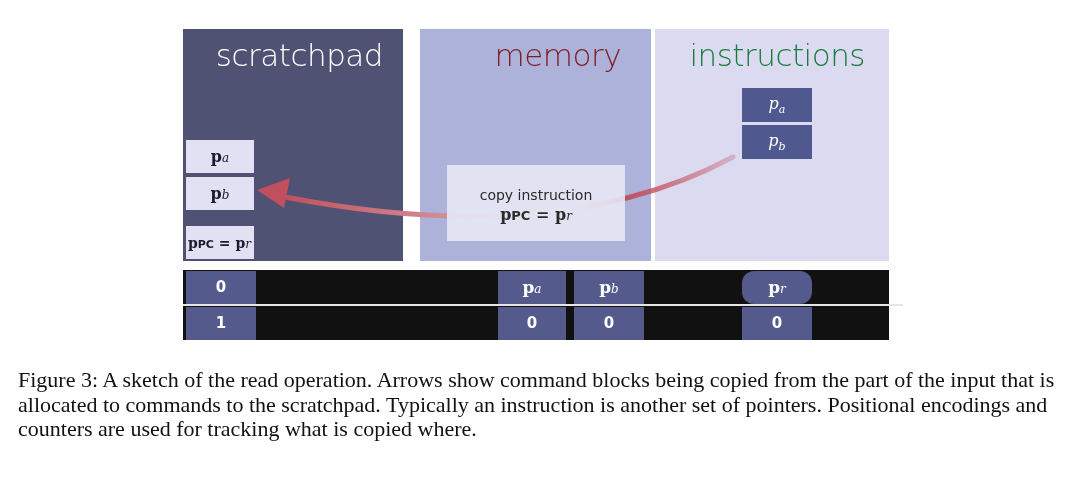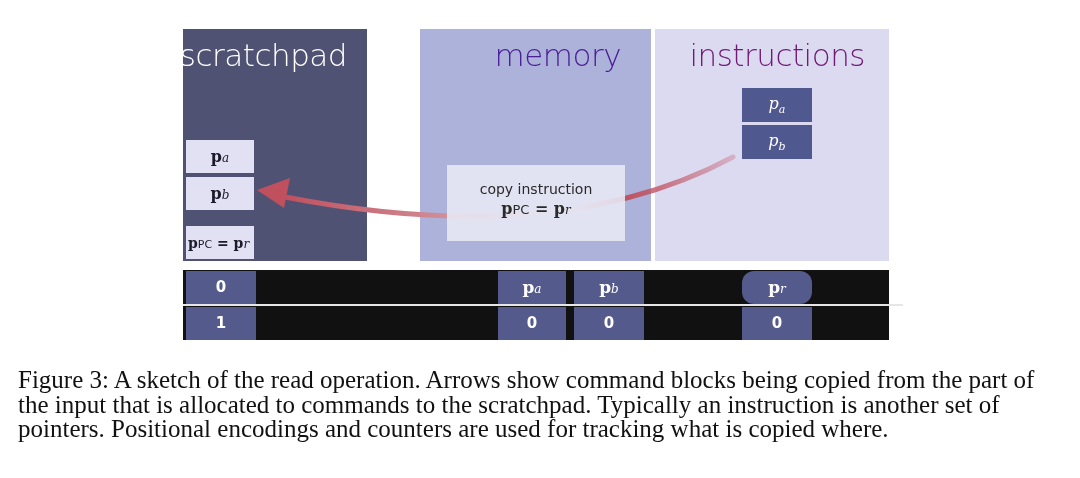--- a/index.html
+++ b/index.html
@@ -1,40 +1,40 @@
 <!DOCTYPE html>
 <html><head>
 <meta charset="utf-8">
 <style>
   html, body { margin: 0; padding: 0; background: #ffffff; }
   body { width: 1080px; height: 478px; position: relative; overflow: hidden; }
   .panel { position: absolute; top: 29px; height: 232px; }
-  #scratch { left: 183px; width: 184px; background: #505274; }
+  #scratch { left: 183px; width: 220px; background: #505274; }
   #memory { left: 420px; width: 231px; background: #adb2db; }
   #instr { left: 655px; width: 234px; background: #dcdaf1; }
   .ptitle { position: absolute; top: 8px; right: 16px; font-family: "DejaVu Sans", sans-serif; font-size: 31px; font-weight: 300; letter-spacing: -0.5px; }
   #scratch .ptitle { color: #ffffff; right: 20px; }
-  #memory .ptitle { color: #4c1d95; right: 30px; }
-  #instr .ptitle { color: #701a75; right: 24px; }
+  #memory .ptitle { color: #7f1d1d; right: 30px; }
+  #instr .ptitle { color: #15803d; right: 24px; }
   .sbox { position: absolute; left: 3px; width: 68px; background: #e2e0f3; color: #1a1a2a; text-align: center; font-family: "DejaVu Serif", serif; font-weight: bold; font-size: 16px; }
   .sbox i, .math i { font-weight: normal; font-style: italic; font-size: 12px; }
   .ibox { position: absolute; left: 87px; width: 70px; height: 34px; background: #505890; color: #ffffff; text-align: center; font-family: "DejaVu Serif", serif; font-style: italic; font-size: 16px; line-height: 32px; }
   .ibox sub { font-size: 11px; }
   #copybox { position: absolute; left: 447px; top: 165px; width: 178px; height: 76px; background: #e7e7f4; text-align: center; color: #2a2a2a; }
-  .cline1 { font-family: "DejaVu Sans", sans-serif; font-size: 14px; margin-top: 16px; }
+  .cline1 { font-family: "DejaVu Sans", sans-serif; font-size: 14px; margin-top: 22px; }
   .cline2 { font-family: "DejaVu Serif", serif; font-size: 16px; font-weight: bold; margin-top: 2px; }
   .cline3 { font-family: "DejaVu Sans", sans-serif; font-size: 14px; margin-top: 1px; }
-  .small-sans { font-family: "DejaVu Sans", sans-serif; font-size: 11px; font-weight: normal; }
+  .small-sans { font-family: "DejaVu Sans", sans-serif; font-size: 11px; font-weight: bold; }
   #tape { position: absolute; left: 183px; top: 270px; width: 706px; height: 70px; background: #111111; }
   #tape-sep { position: absolute; left: 183px; top: 304px; width: 720px; height: 2px; background: #e6e6e6; }
   .cell { position: absolute; height: 33px; background: #555a8c; color: #ffffff; text-align: center; line-height: 33px; }
   .cell.num { font-family: "DejaVu Sans", sans-serif; font-size: 15px; font-weight: bold; }
   .cell.ptr { font-family: "DejaVu Serif", serif; font-weight: bold; font-size: 17px; }
   .cell.ptr i { font-weight: normal; font-style: italic; font-size: 12px; }
-  #caption { position: absolute; left: 18px; top: 368px; width: 1050px; font-family: "Liberation Serif", serif; font-size: 25px; line-height: 24.5px; color: #111111; }
+  #caption { position: absolute; left: 18px; top: 368px; width: 1050px; font-family: "Liberation Serif", serif; font-size: 22px; line-height: 24.5px; color: #111111; }
   svg#arrow { position: absolute; left: 0; top: 0; }
 </style>
 </head>
 <body>
 
 <div id="scratch" class="panel">
   <div class="ptitle">scratchpad</div>
   <div class="sbox" style="top:111px;height:33px;line-height:33px;"><span>p</span><i>a</i></div>
   <div class="sbox" style="top:148px;height:33px;line-height:33px;"><span>p</span><i>b</i></div>
   <div class="sbox" style="top:197px;height:33px;line-height:35px;font-size:14px;text-align:left;padding-left:2px;width:66px;"><span>p</span><span class="small-sans">PC</span><span> = p</span><i>r</i></div>

